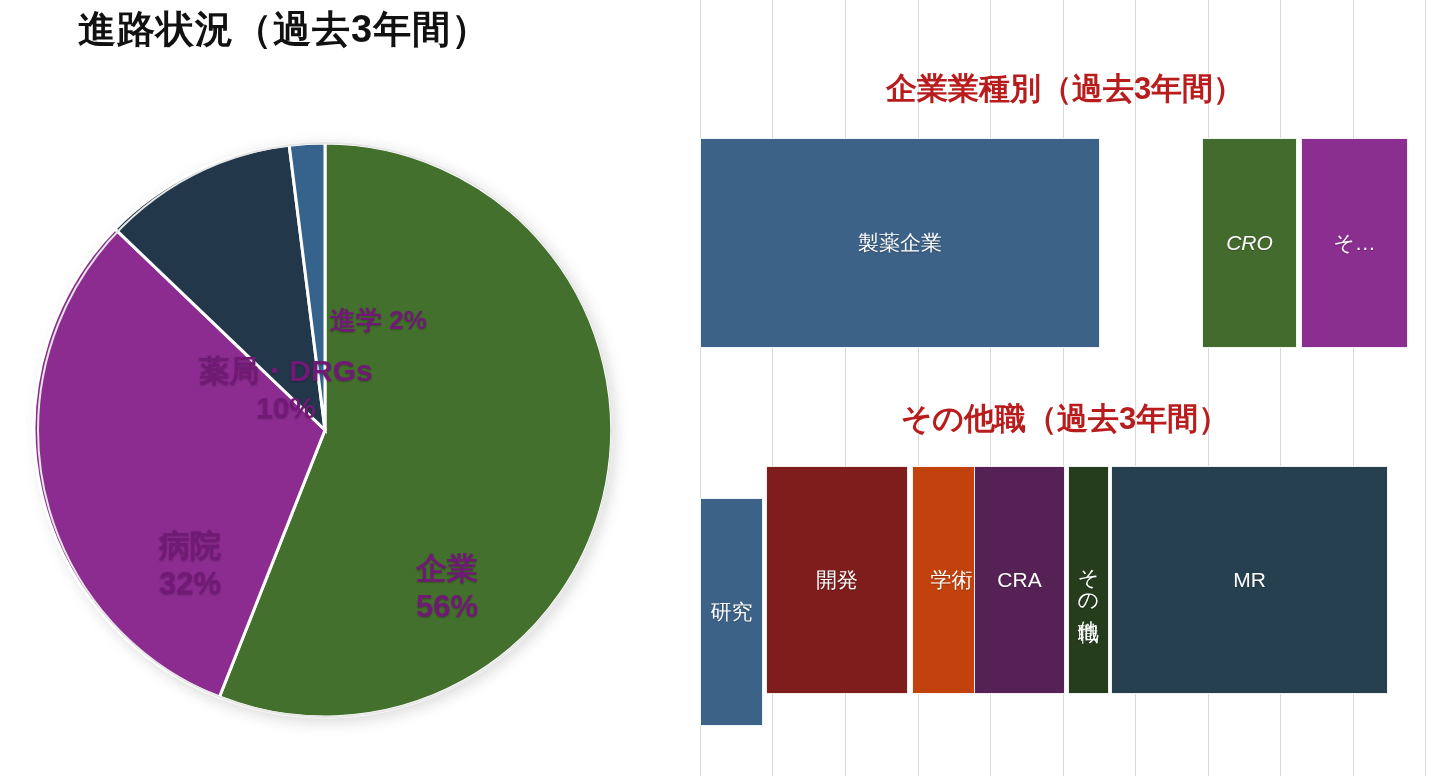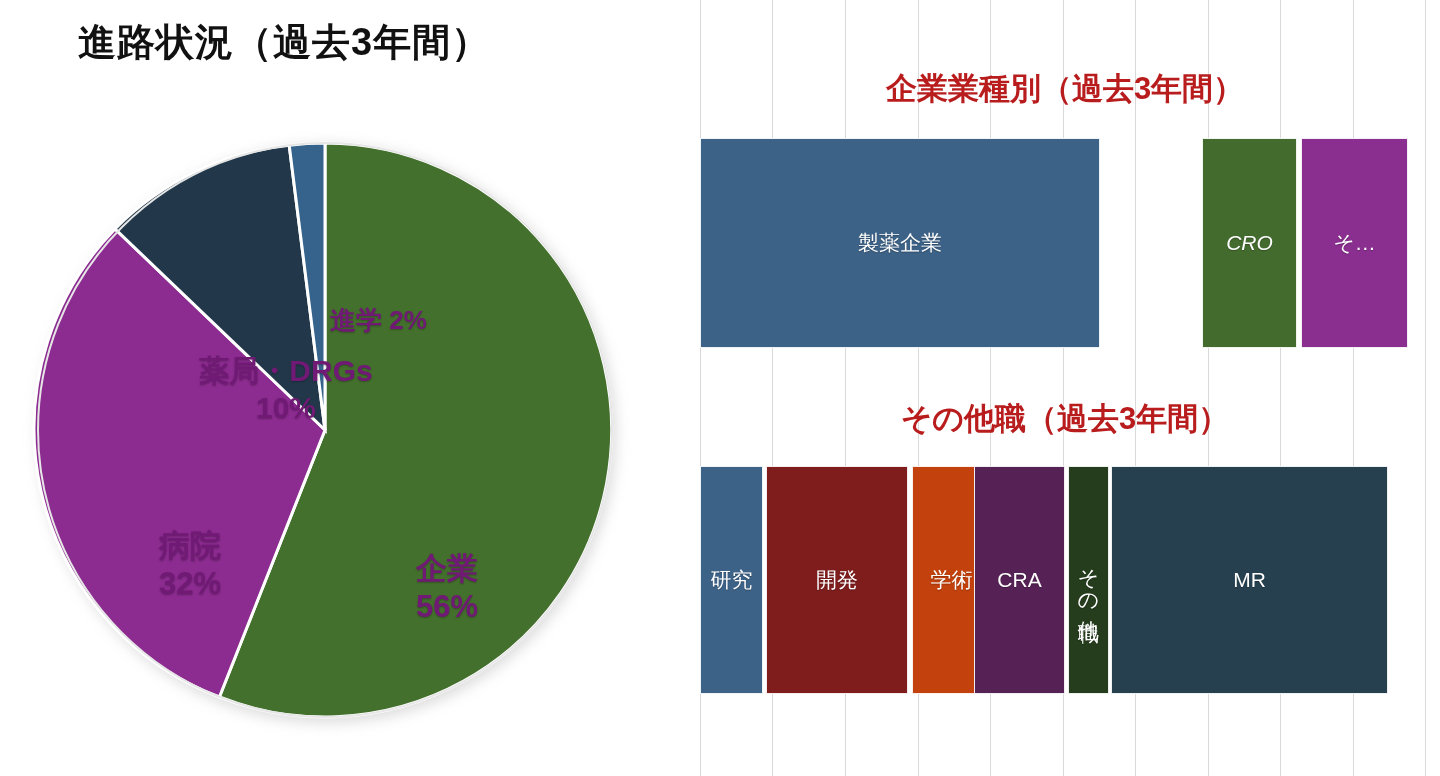--- a/index.html
+++ b/index.html
@@ -8,21 +8,21 @@
     background:#ffffff;
     font-family:"Liberation Sans","DejaVu Sans",sans-serif;
     overflow:hidden;
     position:relative;
   }
   .slide{position:absolute;inset:0;}
 
   
   .left-panel{position:absolute;left:0;top:0;width:690px;height:776px;}
   .main-title{
-    position:absolute;left:78px;top:17px;
+    position:absolute;left:78px;top:4px;
     font-size:38px;font-weight:bold;color:#111111;
     letter-spacing:1px;white-space:nowrap;
   }
   .pie-wrap{
     position:absolute;left:30px;top:135px;width:590px;height:590px;
   }
   .pie-shadow{
     position:absolute;left:8px;top:10px;width:578px;height:578px;
     border-radius:50%;
     background:rgba(140,140,140,0.30);
@@ -151,21 +151,21 @@
         <div class="seg" style="left:611px;width:107px;height:210px;background:#8A2F8F;">
           <span class="seg-label">そ…</span>
         </div>
       </div>
     </div>
 
     <div class="chart-block" id="chart-job">
       <div class="chart-title">その他職（過去3年間）</div>
 
       <div class="bar" id="bar-job">
-        <div class="seg" style="left:10px;width:63px;height:228px;background:#3D6287;">
+        <div class="seg" style="left:10px;width:63px;height:228px;background:#3D6287;margin-top:32px;">
           <span class="seg-label">研究</span>
         </div>
         <div class="seg" style="left:76px;width:142px;height:228px;background:#7f1d1d;">
           <span class="seg-label">開発</span>
         </div>
         <div class="seg" style="left:222px;width:79px;height:228px;background:#c2410c;">
           <span class="seg-label">学術</span>
         </div>
         <div class="seg" style="left:284px;width:91px;height:228px;background:#562255;">
           <span class="seg-label">CRA</span>

